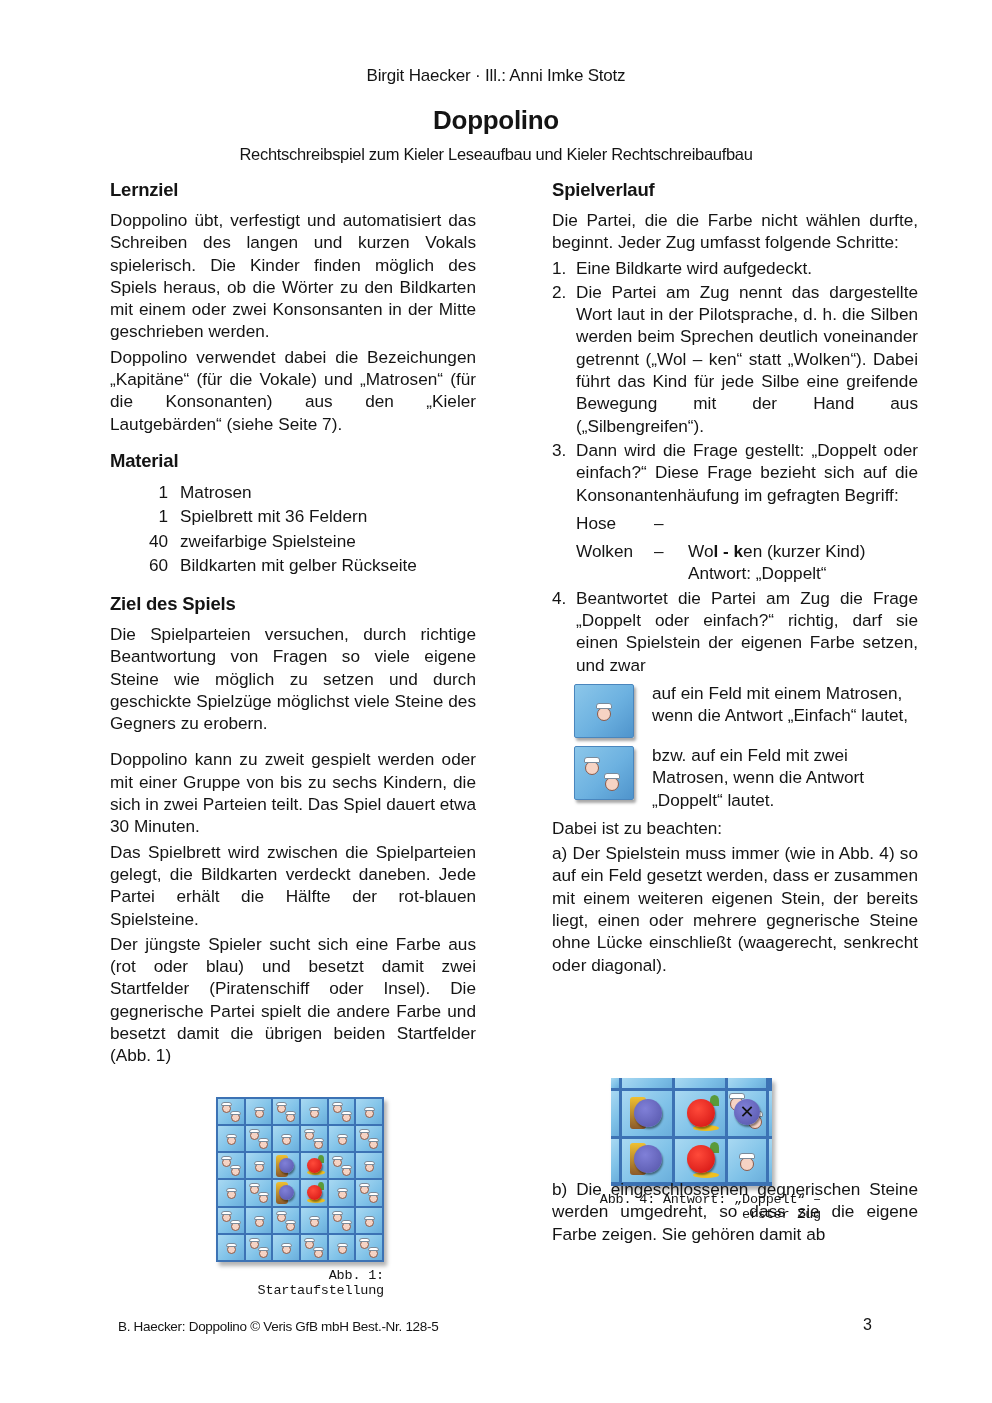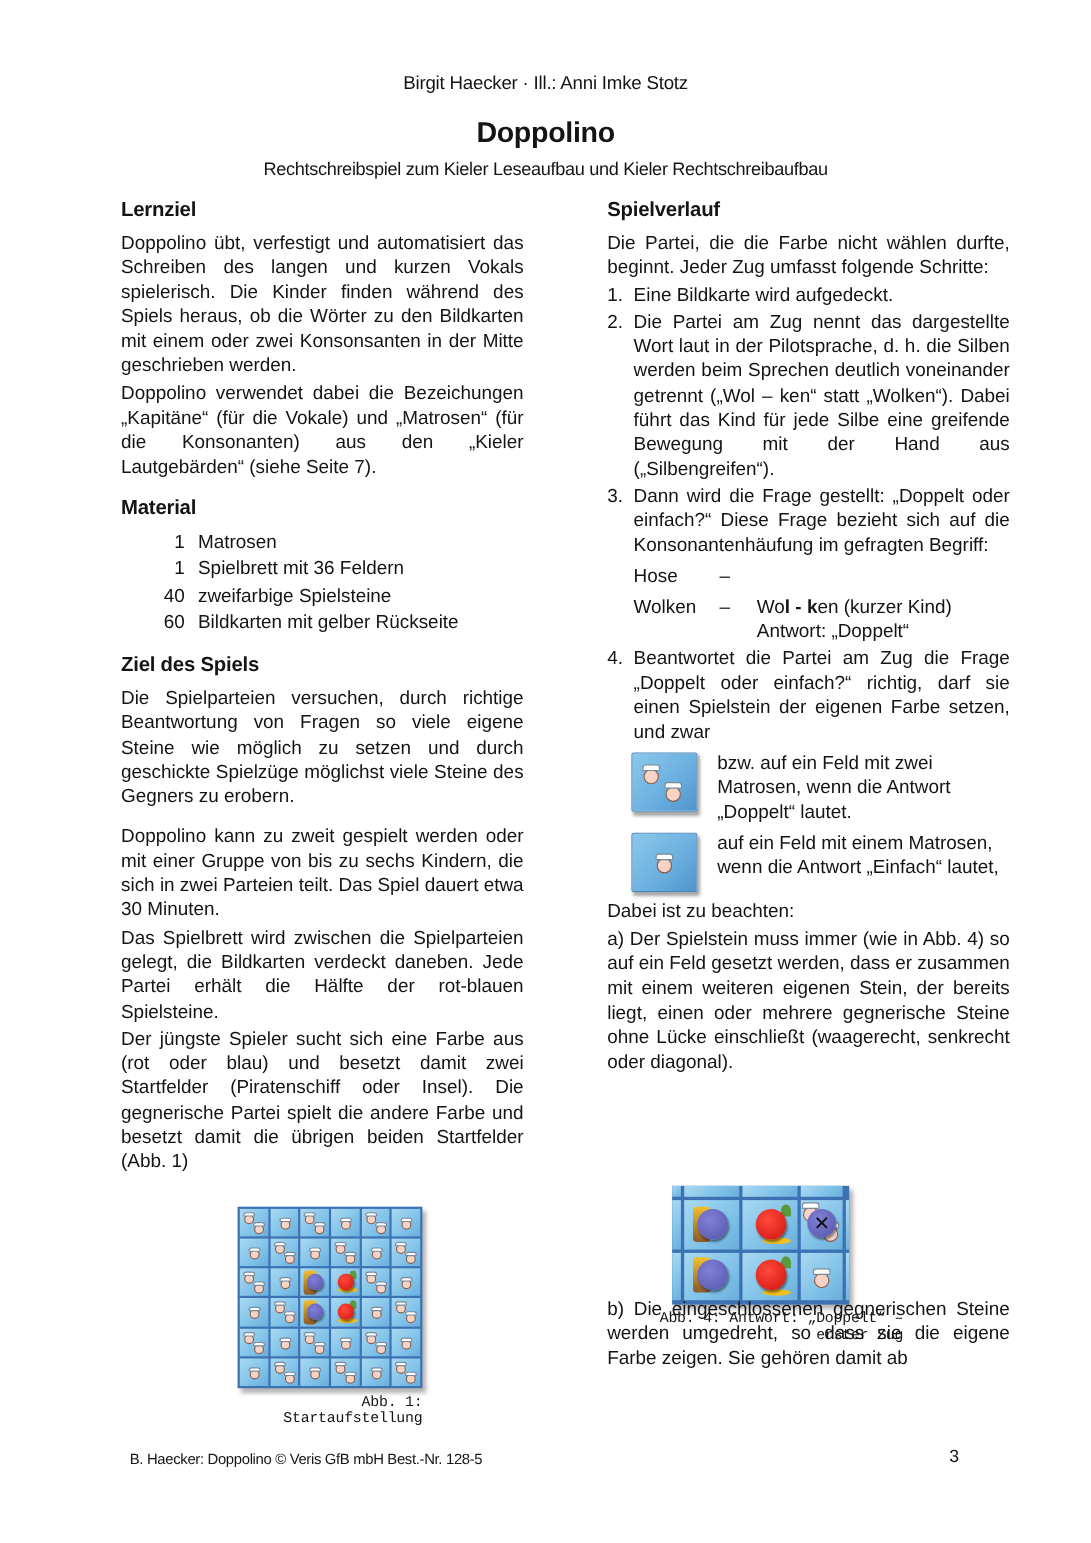--- a/index.html
+++ b/index.html
@@ -86,21 +86,21 @@
 </head>
 <body>
 
 <div class="author">Birgit Haecker  ·  Ill.: Anni Imke Stotz</div>
 <div class="title">Doppolino</div>
 <div class="subtitle">Rechtschreibspiel zum Kieler Leseaufbau und Kieler Rechtschreibaufbau</div>
 
 <div class="col col-left">
   <div class="section">
     <h2>Lernziel</h2>
-    <p>Doppolino übt, verfestigt und automatisiert das Schreiben des langen und kurzen Vokals spielerisch. Die Kinder finden während des Spiels heraus, ob die Wörter zu den Bildkarten mit einem oder zwei Konsonsanten in der Mitte geschrieben werden.</p>
+    <p>Doppolino übt, verfestigt und automatisiert das Schreiben des langen und kurzen Vokals spielerisch. Die Kinder finden möglich des Spiels heraus, ob die Wörter zu den Bildkarten mit einem oder zwei Konsonsanten in der Mitte geschrieben werden.</p>
     <p>Doppolino verwendet dabei die Bezeichungen „Kapitäne“ (für die Vokale) und „Matrosen“ (für die Konsonanten) aus den „Kieler Lautgebärden“ (siehe Seite 7).</p>
   </div>
 
   <div class="section">
     <h2>Material</h2>
     <ul class="mat-list">
       <li class="mat-item">
         <span class="mat-qty">1</span>
         <span>Matrosen</span>
       </li>
@@ -298,30 +298,30 @@
       </div>
     </li>
     <li class="step">
       <span class="step-num">4.</span>
       <span class="step-body">Beantwortet die Partei am Zug die Frage „Doppelt oder einfach?“ richtig, darf sie einen Spielstein der eigenen Farbe setzen, und zwar</span>
     </li>
   </ul>
 
   <div class="tile-row">
     <div class="tile">
+      <div class="sailor" style="left:22px; top:22px;"></div>
+    </div>
+    <div class="tile-text">auf ein Feld mit einem Matrosen, wenn die Antwort „Einfach“ lautet,</div>
+  </div>
+  <div class="tile-row">
+    <div class="tile">
       <div class="sailor" style="left:10px; top:14px;"></div>
       <div class="sailor" style="left:30px; top:30px;"></div>
     </div>
     <div class="tile-text">bzw. auf ein Feld mit zwei Matrosen, wenn die Antwort „Doppelt“ lautet.</div>
-  </div>
-  <div class="tile-row">
-    <div class="tile">
-      <div class="sailor" style="left:22px; top:22px;"></div>
-    </div>
-    <div class="tile-text">auf ein Feld mit einem Matrosen, wenn die Antwort „Einfach“ lautet,</div>
   </div>
 
   <p style="margin-top:6px;">Dabei ist zu beachten:</p>
   <p>a) Der Spielstein muss immer (wie in Abb. 4) so auf ein Feld gesetzt werden, dass er zusammen mit einem weiteren eigenen Stein, der bereits liegt, einen oder mehrere gegnerische Steine ohne Lücke einschließt (waagerecht, senkrecht oder diagonal).</p>
 </div>
 
 <div class="figure" style="left:611px; top:1078px; width:161px;">
   <div class="board4">
 
     <div class="b4cell" style="left:0; top:0; width:8px; height:10px;"></div>

